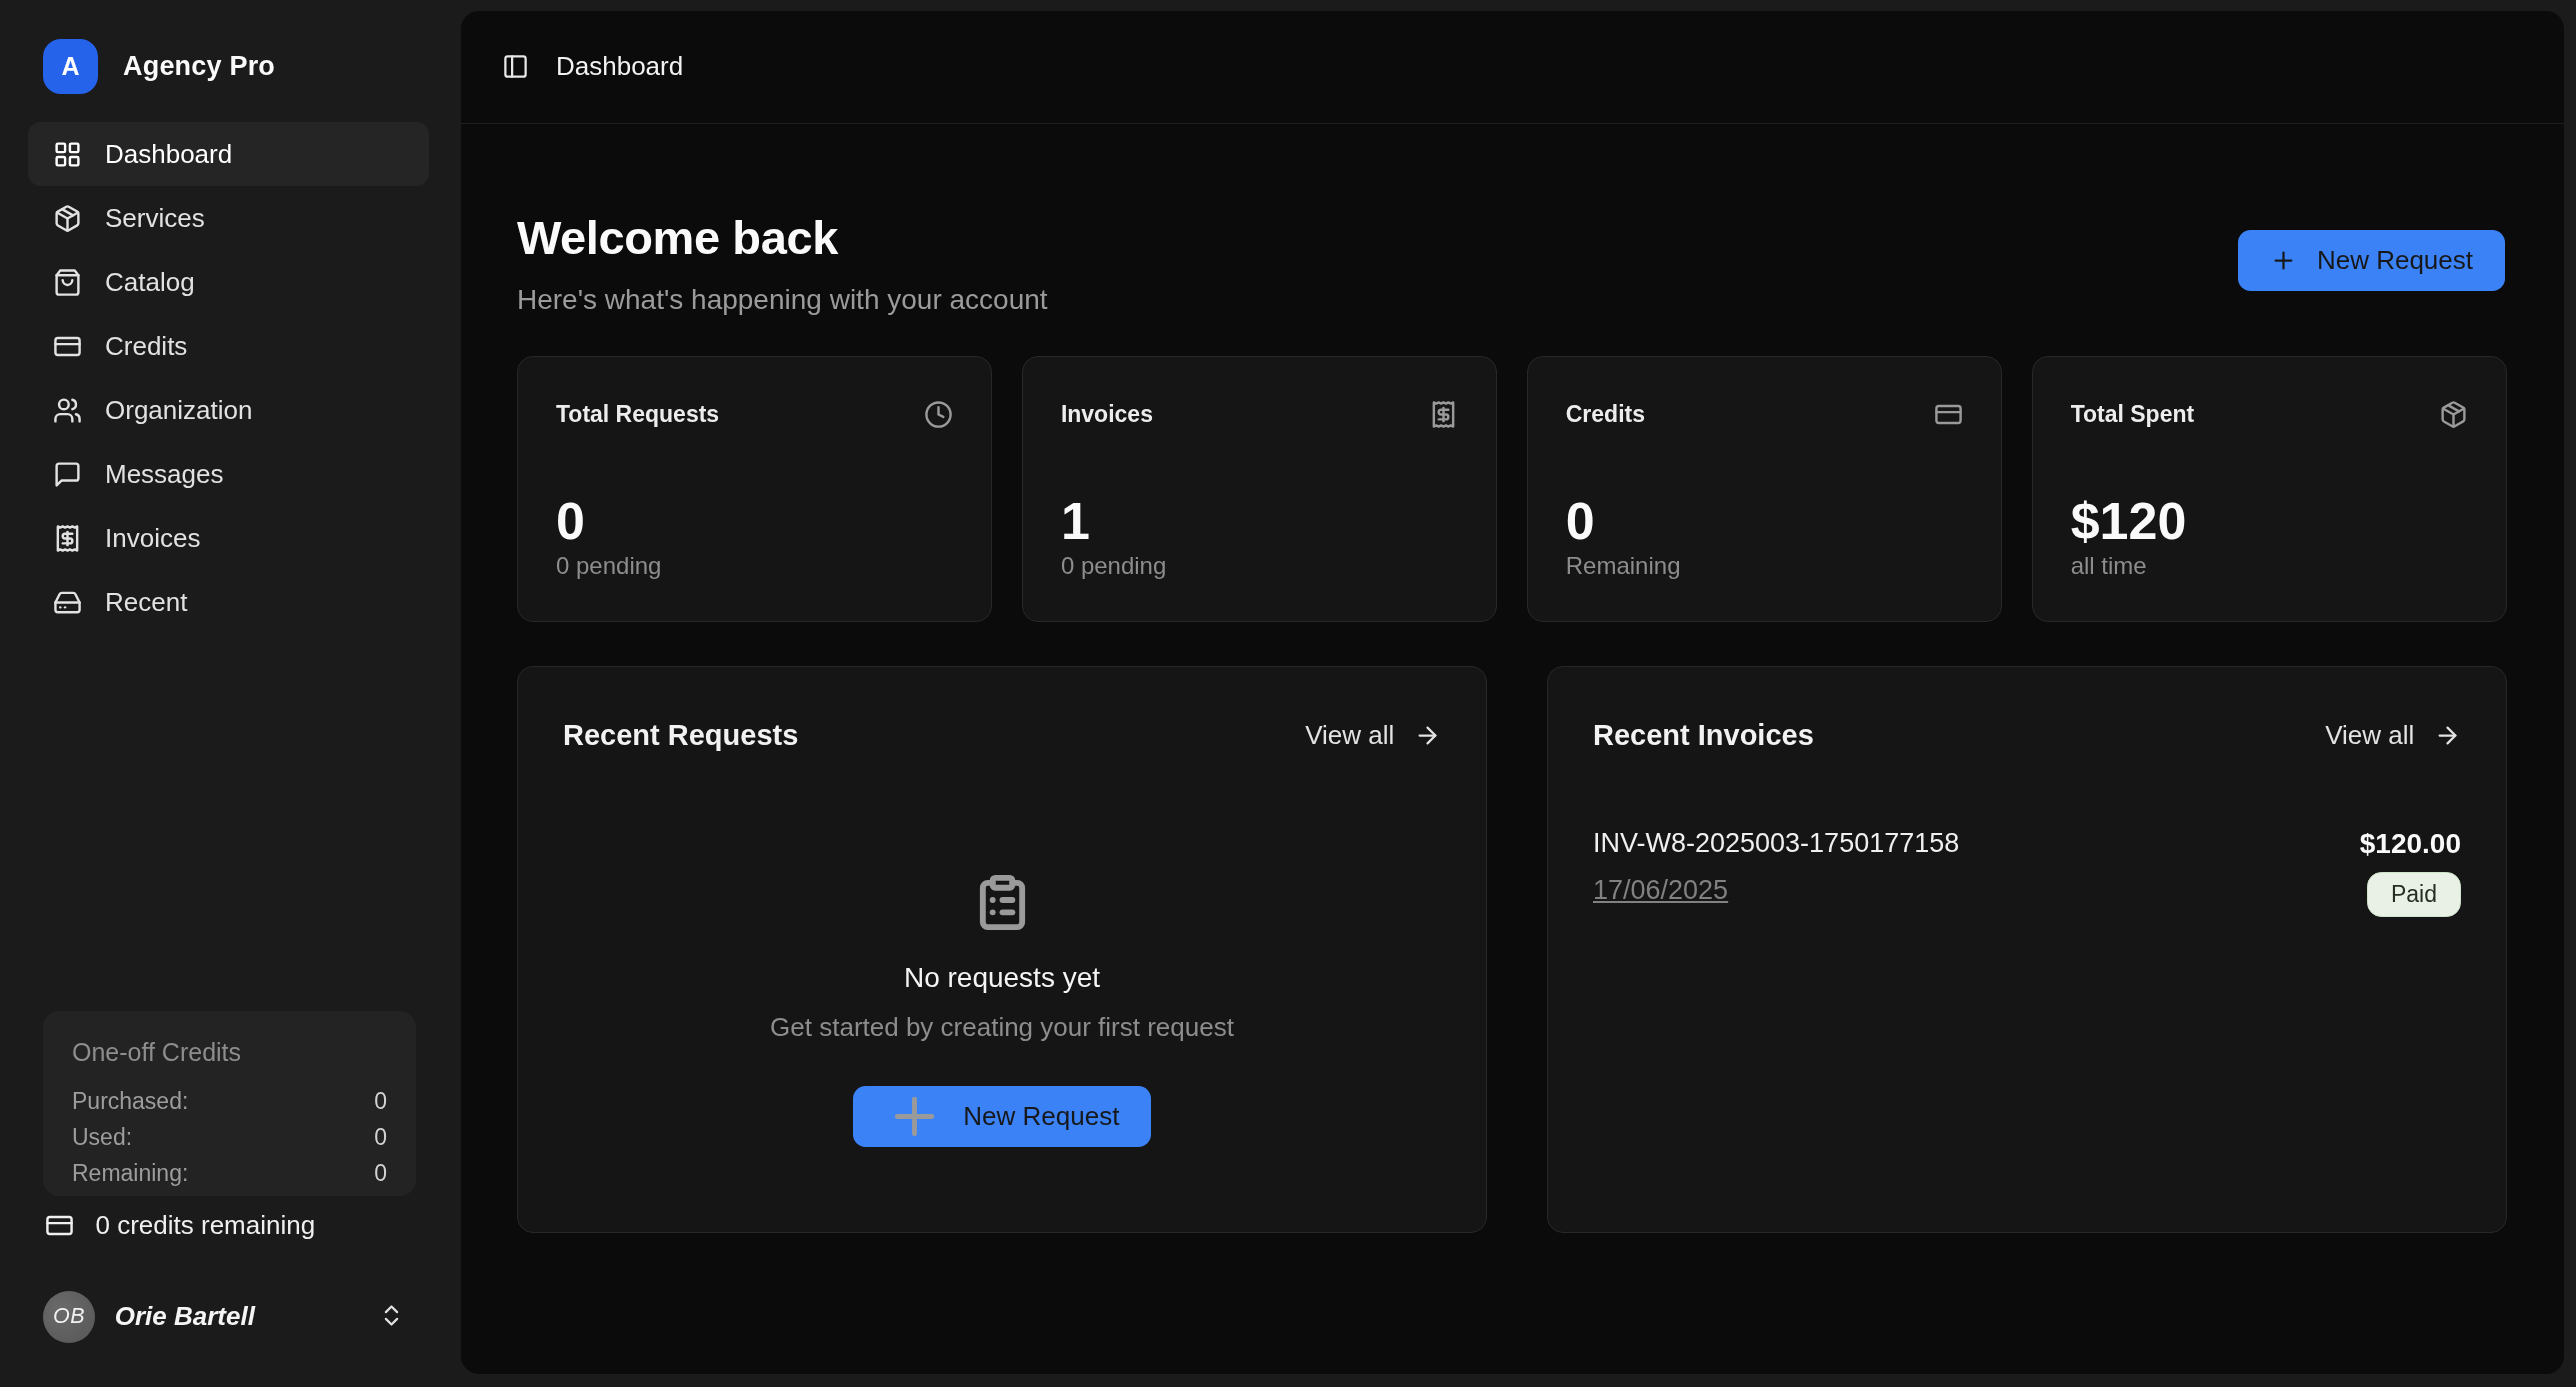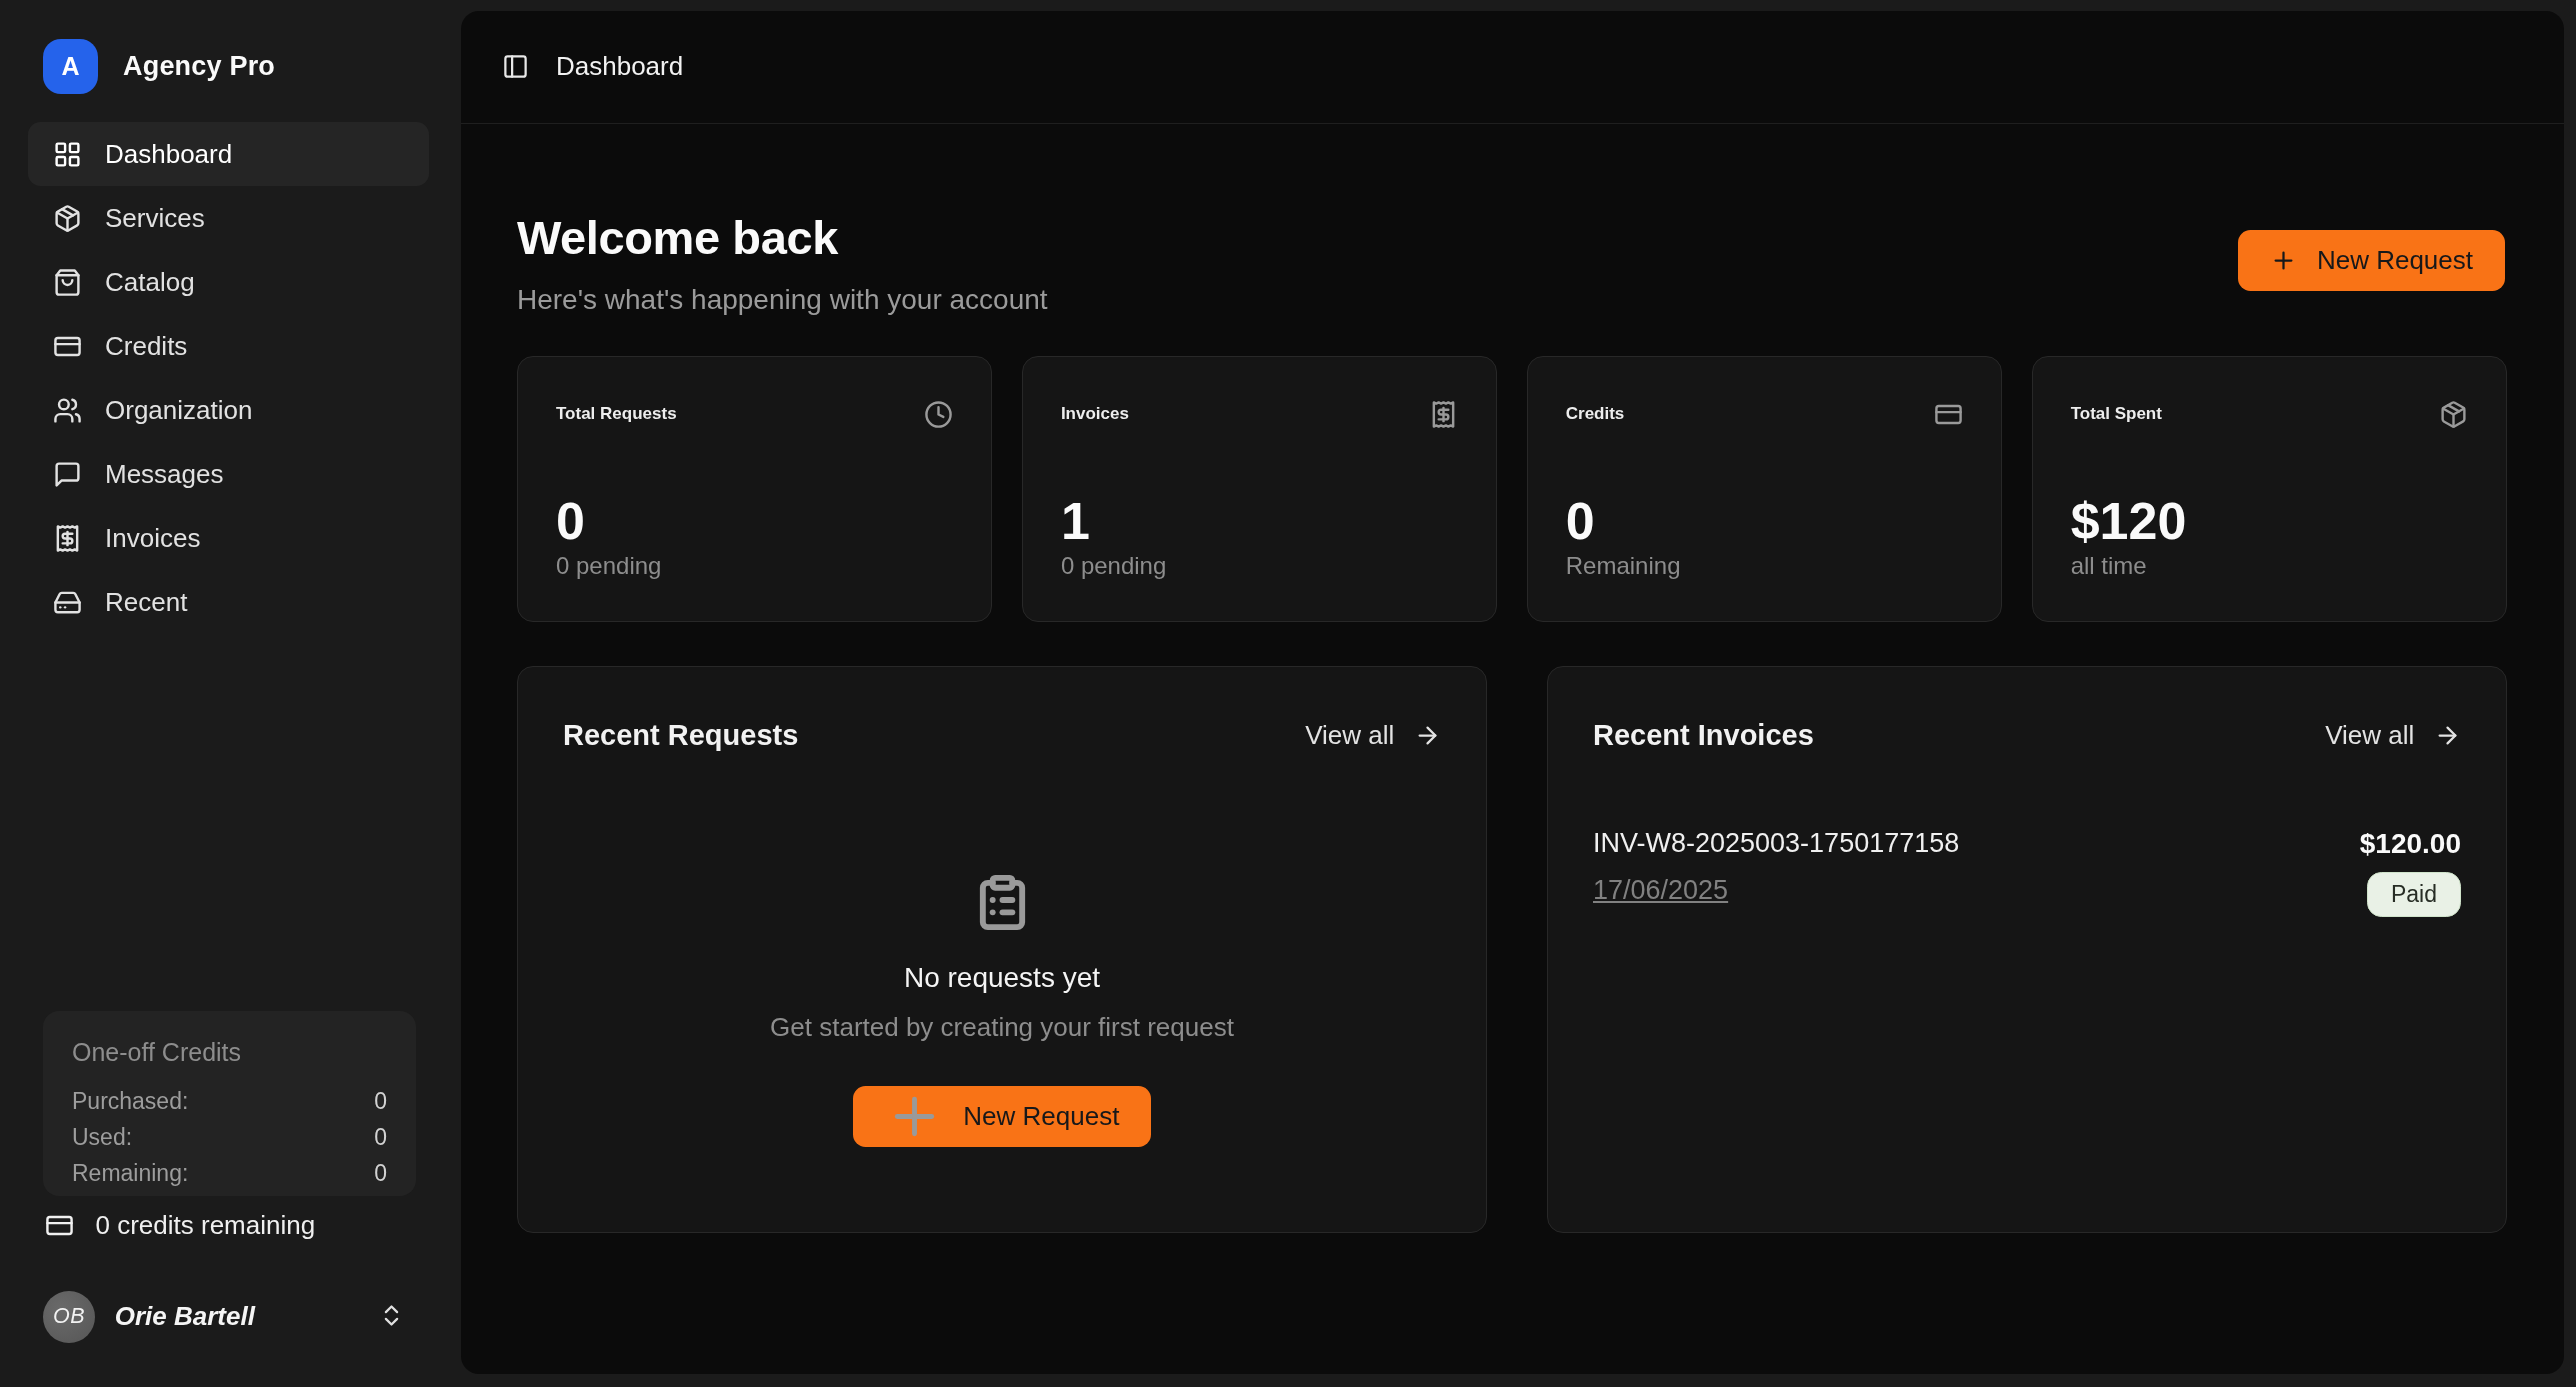--- a/index.html
+++ b/index.html
@@ -48,31 +48,31 @@
   .panel-header { height:113px; border-bottom:0.9px solid #1f1f1f;
     display:flex; align-items:center; gap:27px; padding-left:41px; }
   .panel-header svg { width:27px; height:27px; color:#e8e8e8; cursor:pointer; }
   .panel-header-title { font-size:26px; font-weight:500; color:#f2f2f2; }
 
   .welcome-title { position:absolute; left:56px; top:199px; font-size:47px; font-weight:700;
     letter-spacing:-0.4px; color:#fafafa; }
   .welcome-subtitle { position:absolute; left:56px; top:273px; font-size:28px; color:#9b9b9b; }
 
   .btn-light { display:inline-flex; align-items:center; gap:19.7px; height:61px;
-    background:#f97316; color:#17181a; border:none; border-radius:12.5px;
+    background:#3b82f6; color:#17181a; border:none; border-radius:12.5px;
     padding:0 32px; font-size:26px; font-weight:500; font-family:inherit; cursor:pointer; }
   .btn-light svg { width:27px; height:27px; }
   .top-new-request { position:absolute; right:59px; top:219px; }
 
   .stats { position:absolute; left:56px; right:57px; top:345px;
     display:grid; grid-template-columns:repeat(4,1fr); gap:29.5px; }
   .stat-card { height:266px; background:#151515; border:1.3px solid #282828;
     border-radius:16px; padding:43px 38px; position:relative; }
   .stat-head { display:flex; justify-content:space-between; align-items:center; }
-  .stat-title { font-size:17px; font-weight:600; color:#ededed; }
+  .stat-title { font-size:23px; font-weight:600; color:#ededed; }
   .stat-head svg { width:29px; height:29px; color:#9a9a9a; }
   .stat-value { position:absolute; left:38px; top:134px; font-size:52px; font-weight:700; color:#fafafa; }
   .stat-caption { position:absolute; left:38px; top:195px; font-size:24px; color:#8d8d8d; }
 
   .panels { position:absolute; left:56px; right:57px; top:655px; height:567px;
     display:grid; grid-template-columns:970px 1fr; gap:60px; }
   .panel-card { background:#151515; border:1.3px solid #282828; border-radius:16px;
     padding:52px 45px; position:relative; }
   .panel-card-head { display:flex; justify-content:space-between; align-items:center; }
   .panel-card-title { font-size:29px; font-weight:600; color:#f2f2f2; }

